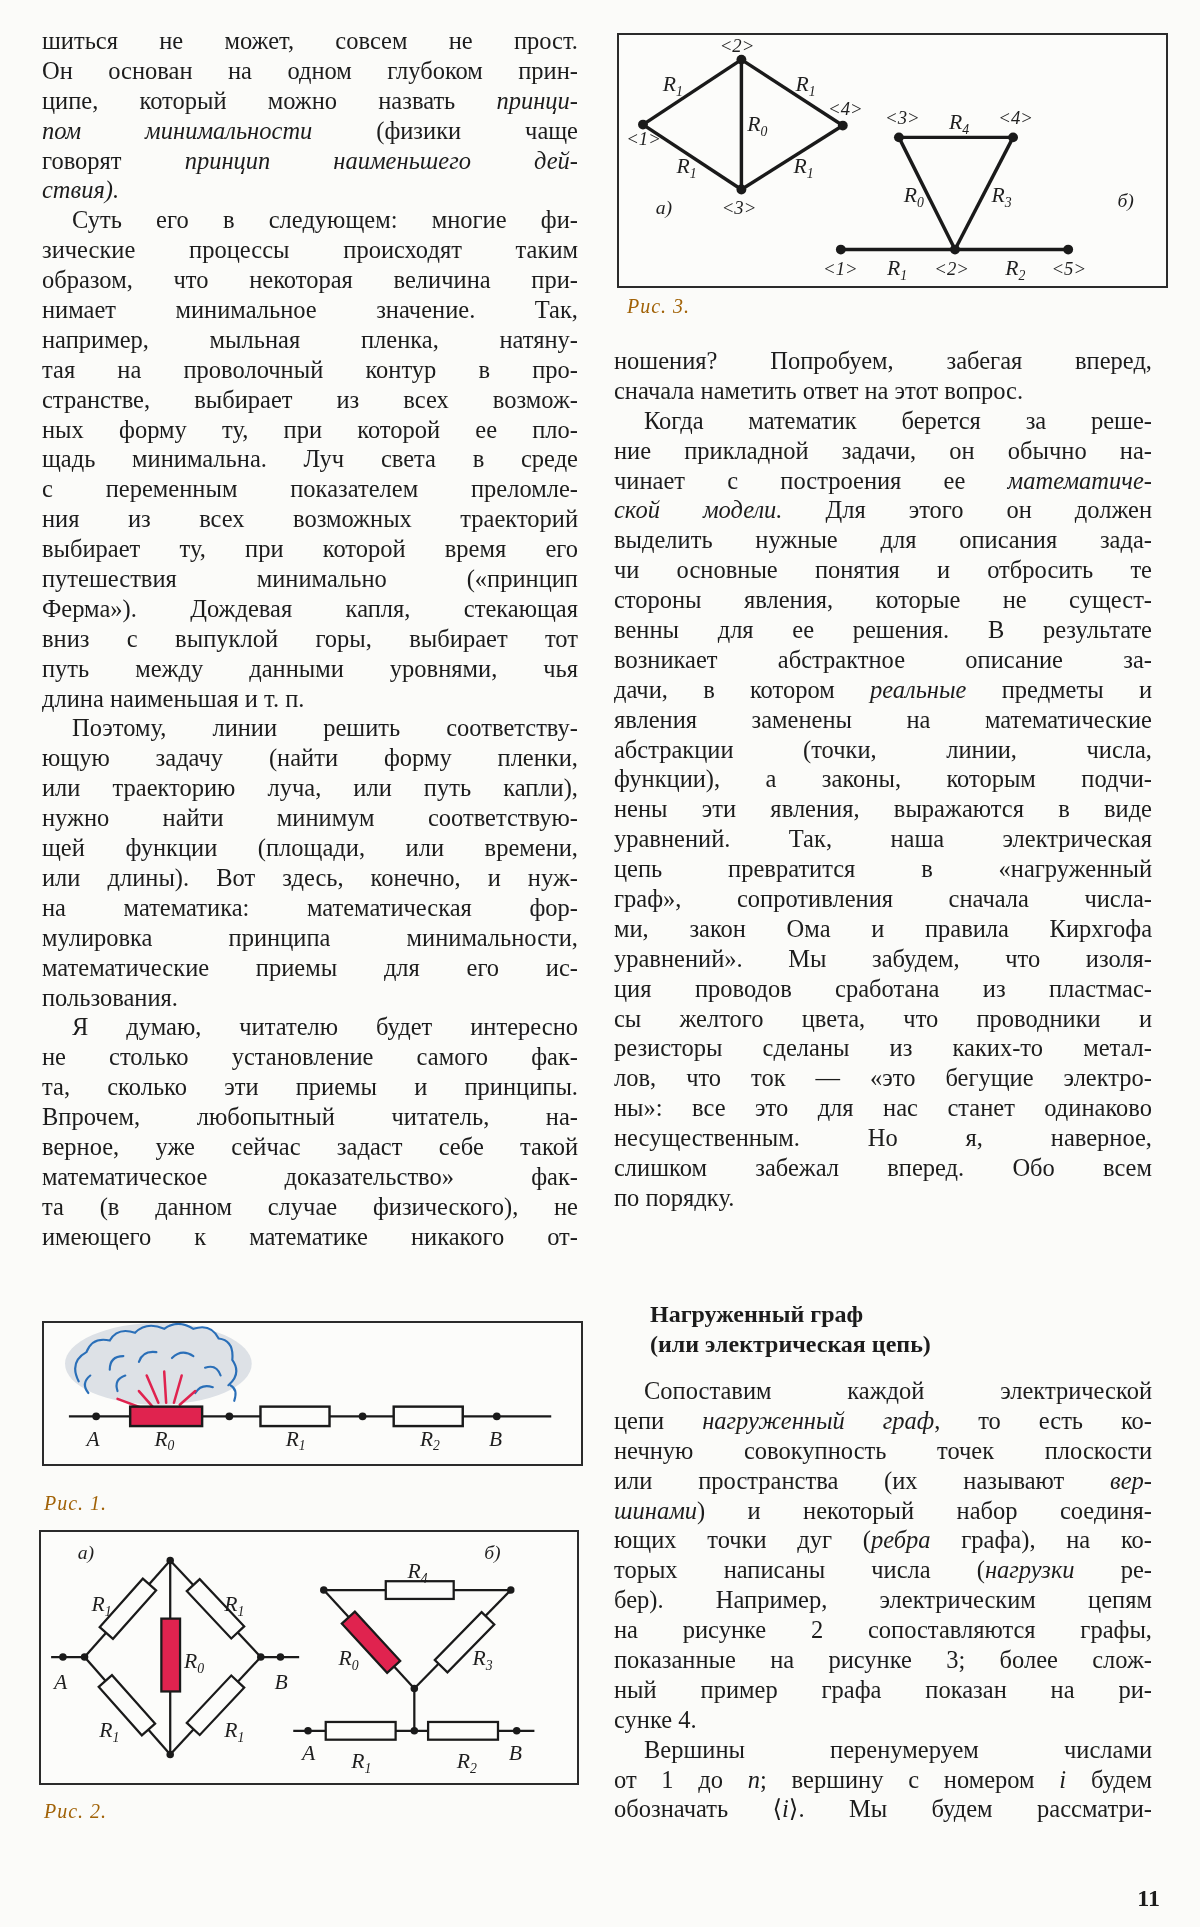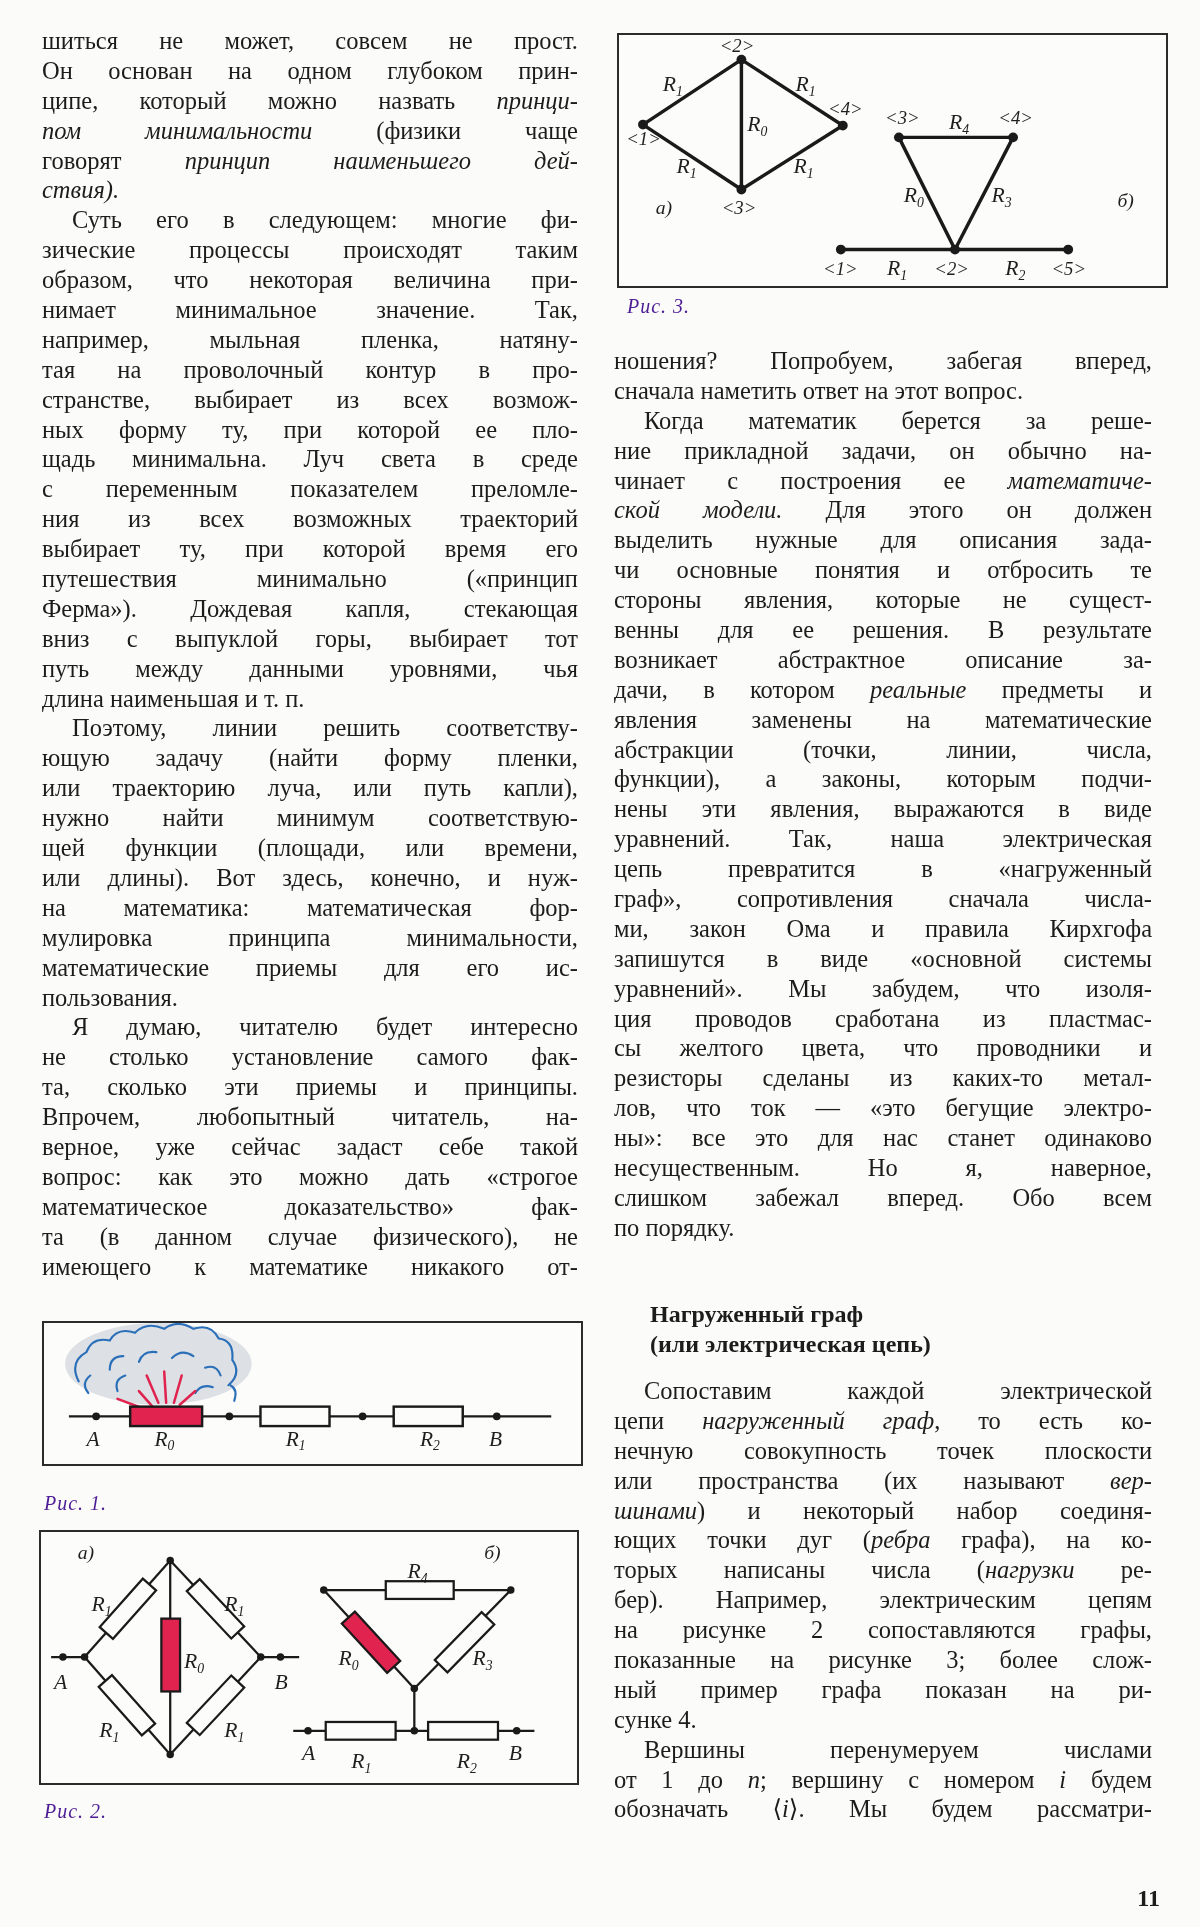--- a/index.html
+++ b/index.html
@@ -17,21 +17,21 @@
     text-align: justify; text-align-last: justify;
   }
   .line.last { text-align-last: left; }
   .line.indent { padding-left: 30px; }
   .it { font-style: italic; }
   .heading {
     font-weight: bold; font-size: 24px; line-height: 30px;
     text-align: left; text-align-last: left; height: 30px; display: block; white-space: nowrap;
   }
   .caption {
-    position: absolute; font-style: italic; font-size: 20px; letter-spacing: 1px; color: #4c1d95;
+    position: absolute; font-style: italic; font-size: 20px; letter-spacing: 1px; color: #a16207;
   }
   .figure { position: absolute; border: 2px solid #2b2b2b; background: #fcfcfa; box-sizing: border-box; }
   .figure svg { position: absolute; left: 0; top: 0; width: 100%; height: 100%; }
   .fig-label { font-family: "Liberation Serif", "DejaVu Serif", serif; font-style: italic; fill: #1f1f1f; }
   .page-num { position: absolute; right: 40px; top: 1885px; font-weight: bold; font-size: 24px; }
 </style>
 </head>
 <body>
 
 <div class="col col-left" id="left-col">
@@ -66,21 +66,20 @@
     <span class="line"><span>или длины). Вот здесь, конечно, и нуж-</span></span>
     <span class="line"><span>на математика: математическая фор-</span></span>
     <span class="line"><span>мулировка принципа минимальности,</span></span>
     <span class="line"><span>математические приемы для его ис-</span></span>
     <span class="line last"><span>пользования.</span></span>
     <span class="line indent"><span>Я думаю, читателю будет интересно</span></span>
     <span class="line"><span>не столько установление самого фак-</span></span>
     <span class="line"><span>та, сколько эти приемы и принципы.</span></span>
     <span class="line"><span>Впрочем, любопытный читатель, на-</span></span>
     <span class="line"><span>верное, уже сейчас задаст себе такой</span></span>
-    <span class="line"><span>вопрос: как это можно дать «строгое</span></span>
     <span class="line"><span>математическое доказательство» фак-</span></span>
     <span class="line"><span>та (в данном случае физического), не</span></span>
     <span class="line"><span>имеющего к математике никакого от-</span></span>
   </div>
 
 <div class="col col-right" style="top:346px" id="right-col-top">
     <span class="line"><span>ношения? Попробуем, забегая вперед,</span></span>
     <span class="line last"><span>сначала наметить ответ на этот вопрос.</span></span>
     <span class="line indent"><span>Когда математик берется за реше-</span></span>
     <span class="line"><span>ние прикладной задачи, он обычно на-</span></span>
@@ -93,21 +92,20 @@
     <span class="line"><span>возникает абстрактное описание за-</span></span>
     <span class="line"><span>дачи, в котором </span><span class="it">реальные</span><span> предметы и</span></span>
     <span class="line"><span>явления заменены на математические</span></span>
     <span class="line"><span>абстракции (точки, линии, числа,</span></span>
     <span class="line"><span>функции), а законы, которым подчи-</span></span>
     <span class="line"><span>нены эти явления, выражаются в виде</span></span>
     <span class="line"><span>уравнений. Так, наша электрическая</span></span>
     <span class="line"><span>цепь превратится в «нагруженный</span></span>
     <span class="line"><span>граф», сопротивления сначала числа-</span></span>
     <span class="line"><span>ми, закон Ома и правила Кирхгофа</span></span>
-    <span class="line"><span>запишутся в виде «основной системы</span></span>
     <span class="line"><span>уравнений». Мы забудем, что изоля-</span></span>
     <span class="line"><span>ция проводов сработана из пластмас-</span></span>
     <span class="line"><span>сы желтого цвета, что проводники и</span></span>
     <span class="line"><span>резисторы сделаны из каких-то метал-</span></span>
     <span class="line"><span>лов, что ток — «это бегущие электро-</span></span>
     <span class="line"><span>ны»: все это для нас станет одинаково</span></span>
     <span class="line"><span>несущественным. Но я, наверное,</span></span>
     <span class="line"><span>слишком забежал вперед. Обо всем</span></span>
     <span class="line last"><span>по порядку.</span></span>
   </div>

